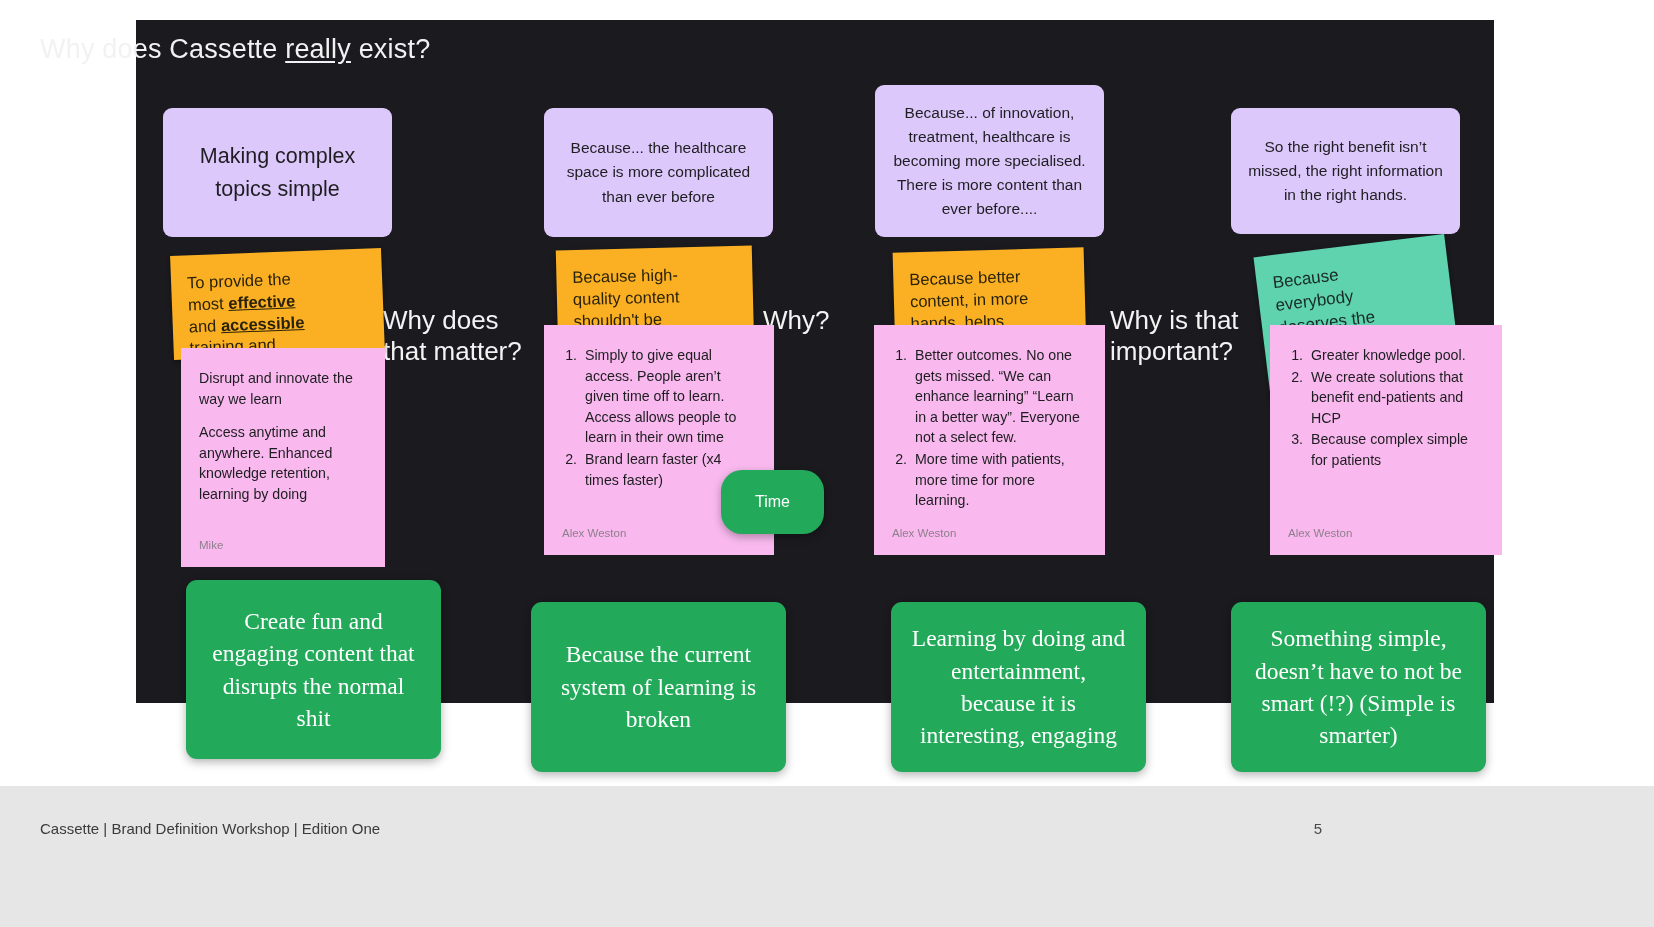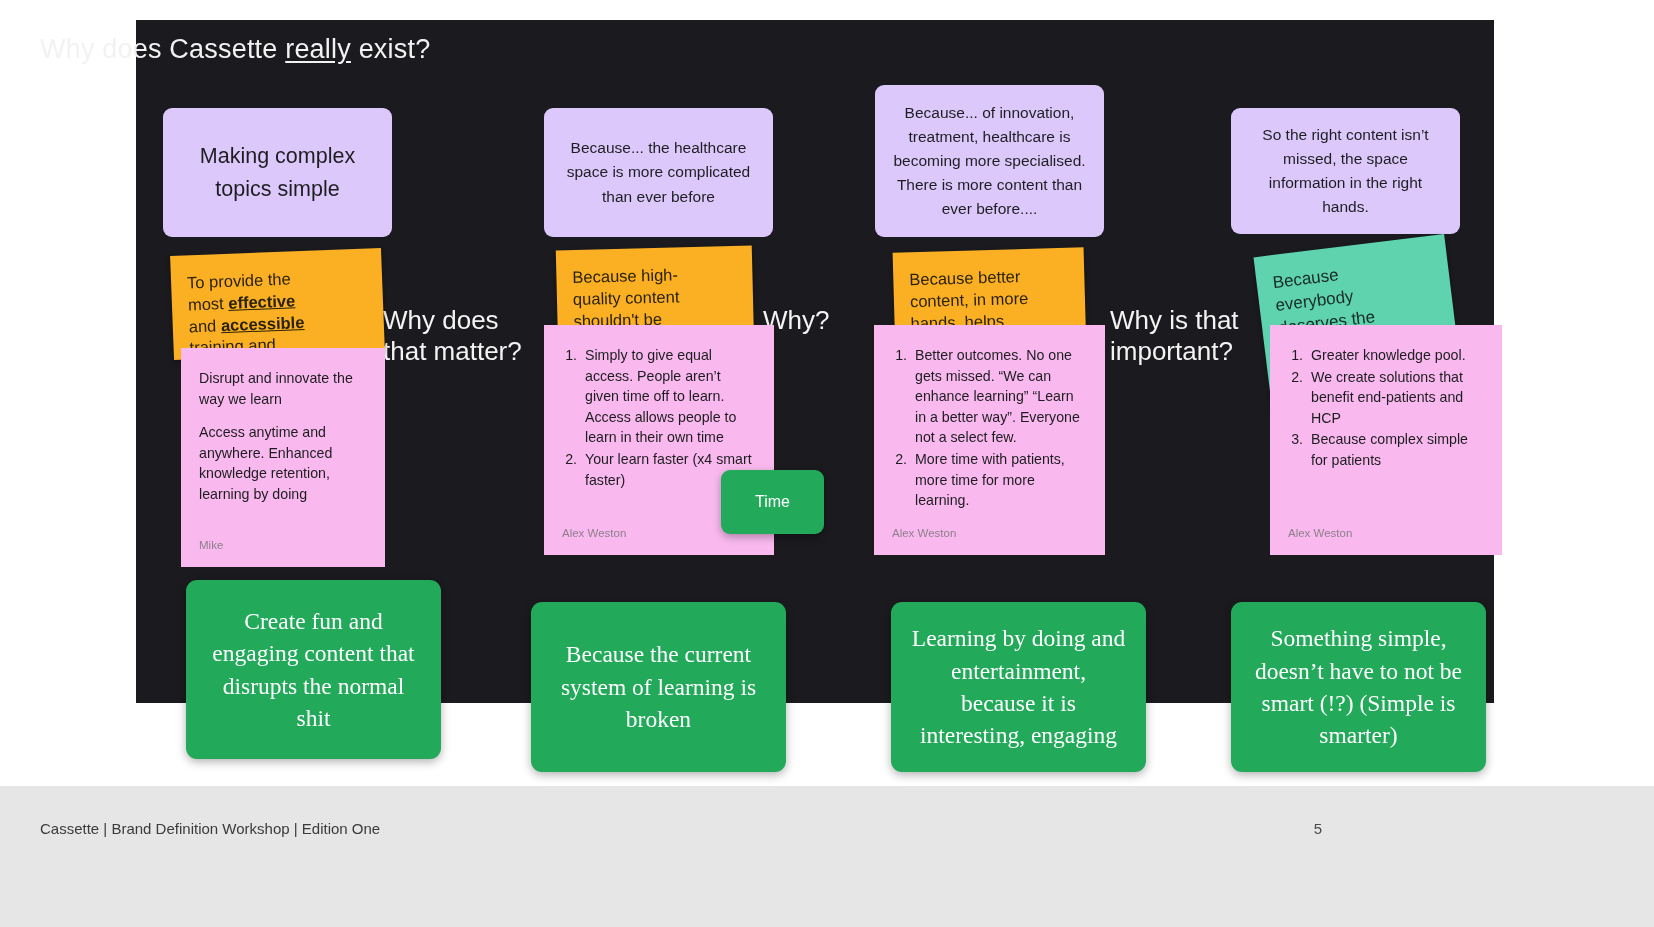--- a/index.html
+++ b/index.html
@@ -135,21 +135,21 @@
     align-items: center;
     justify-content: center;
     padding: 16px 20px;
     box-shadow: 0 3px 10px rgba(0,0,0,.30);
   }
 
   
   .green-chip {
     background: #22a95a;
     color: #ffffff;
-    border-radius: 9px;
+    border-radius: 21px;
     font-size: 16px;
     display: flex;
     align-items: center;
     justify-content: center;
     box-shadow: 0 3px 8px rgba(0,0,0,.30);
   }
 
   
   #slide-edition {
     position: absolute;
@@ -224,21 +224,21 @@
 
   <div class="abs sticky-orange" style="left:557px; top:248px; width:196px; height:103px; transform:rotate(-1.4deg);">
     <div>Because high-</div>
     <div>quality content</div>
     <div>shouldn't be</div>
   </div>
 
   <div class="abs pink" style="left:544px; top:325px; width:230px; height:230px;">
     <ol>
       <li>Simply to give equal access. People aren’t given time off to learn. Access allows people to learn in their own time</li>
-      <li>Your learn faster (x4 smart faster)</li>
+      <li>Brand learn faster (x4 times faster)</li>
     </ol>
     <div class="author">Alex Weston</div>
   </div>
 
   <div class="abs green-chip" style="left:721px; top:470px; width:103px; height:64px;">
     <span>Time</span>
   </div>
 
   <div class="abs green" style="left:531px; top:602px; width:255px; height:170px;">
     <span>Because the current system of learning is broken</span>
@@ -260,21 +260,21 @@
       <li>More time with patients, more time for more learning.</li>
     </ol>
     <div class="author">Alex Weston</div>
   </div>
 
   <div class="abs green" style="left:875px; top:602px; width:255px; height:170px;margin-left:16px;">
     <span>Learning by doing and entertainment, because it is interesting, engaging</span>
   </div>
 
   <div class="abs lav" style="left:1231px; top:108px; width:229px; height:126px;">
-    <span>So the right content isn’t missed, the space information in the right hands.</span>
+    <span>So the right benefit isn’t missed, the right information in the right hands.</span>
   </div>
 
   <div class="abs sticky-teal" style="left:1264px; top:245px; width:192px; height:184px; transform:rotate(-7deg);">
     <div>Because</div>
     <div>everybody</div>
     <div>deserves the</div>
   </div>
 
   <div class="abs pink" style="left:1270px; top:325px; width:232px; height:230px;">
     <ol>

